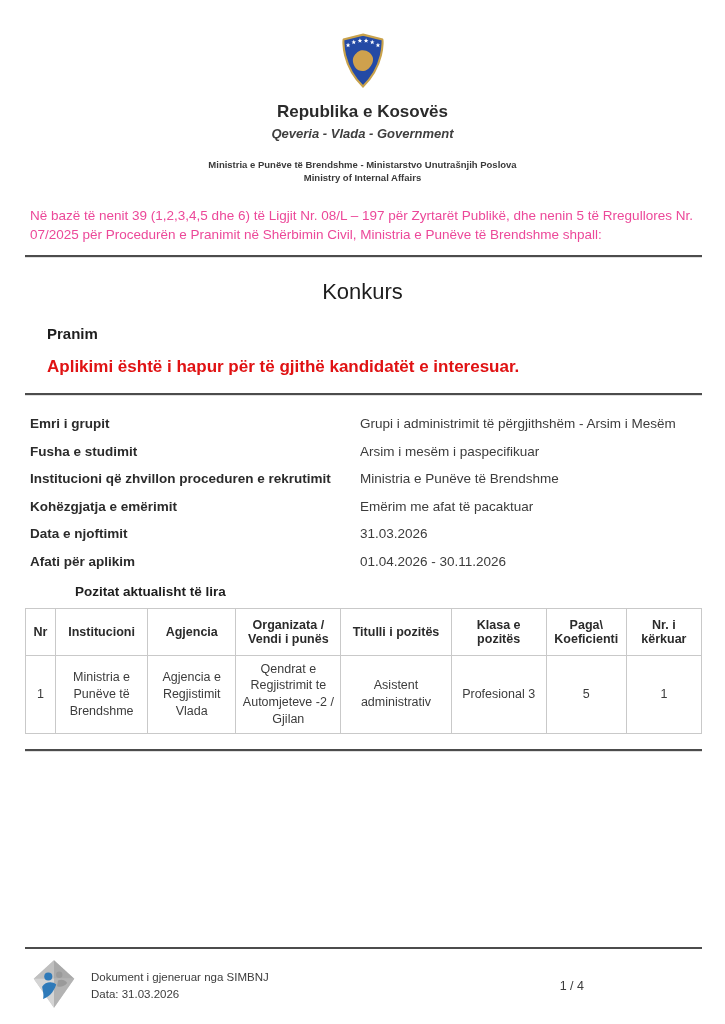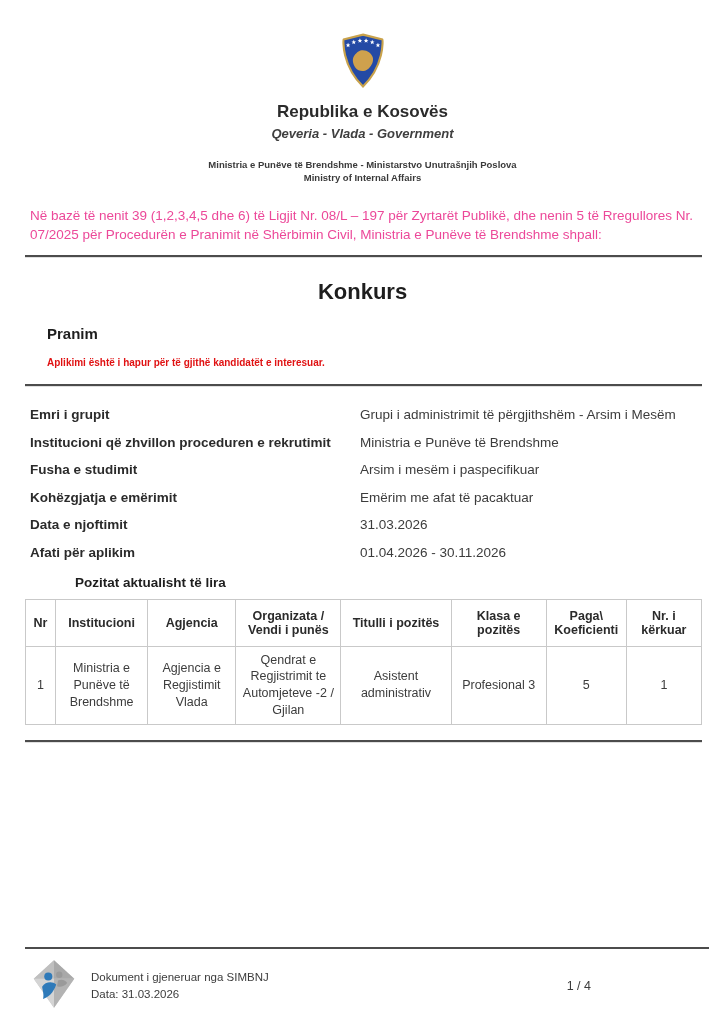--- a/index.html
+++ b/index.html
@@ -28,23 +28,23 @@
   }
   .rule {
     height:2px; background:#4c4c4c;
     margin-left:25px; margin-right:23px;
     border-bottom:1px solid #e0e0e0;
   }
   .rule-1 { margin-top:11px; }
   .rule-2 { margin-top:13px; }
   .rule-3 { margin-top:15px; }
   
-  .konkurs { text-align:center; font-size:22px; font-weight:bold; color:#1e1e1e; margin-top:21px; }
+  .konkurs { text-align:center; font-size:22px; font-weight:normal; color:#1e1e1e; margin-top:21px; }
   .pranim  { margin:20px 0 0 47px; font-size:15px; font-weight:bold; color:#1e1e1e; }
-  .notice  { margin:15px 0 16px 47px; font-size:10px; font-weight:bold; }
+  .notice  { margin:15px 0 16px 47px; font-size:17px; font-weight:bold; }
   
   .details { margin:21px 30px 0 30px; }
   .detail-row { display:flex; align-items:flex-start; margin-bottom:13.5px; line-height:14px; }
   .detail-label { width:330px; font-size:13.5px; font-weight:bold; color:#2b2b2b; }
   .detail-value { flex:1; font-size:13.5px; color:#3c3c3c; }
   
   .positions-heading { margin:15px 0 0 35px; font-size:13.5px; font-weight:bold; color:#1e1e1e;padding-left:40px; }
   table.positions {
     margin:9px 25px 0 25px;
     width:677px;
@@ -58,21 +58,21 @@
     text-align:center; vertical-align:middle;
     padding:5px 4px;
     overflow-wrap:break-word;
   }
   table.positions th { font-weight:bold; color:#2b2b2b; height:36px; }
   table.positions td { height:58px; line-height:1.35; }
   .c0{width:30px}.c1{width:92px}.c2{width:88px}.c3{width:105px}
   .c4{width:110px}.c5{width:95px}.c6{width:80px}.c7{width:75px}
   
   .footer {
-    position:absolute; left:25px; right:16px; top:947px;
+    position:absolute; left:25px; right:23px; top:947px;
     border-top:2px solid #4c4c4c;
     padding-top:9px;
     display:flex; align-items:center;
   }
   .footer-logo { margin-left:7px; flex:0 0 auto; }
   .footer-text { margin-left:15px; font-size:11.5px; line-height:1.5; color:#3c3c3c; }
   .page-number { margin-left:auto; margin-right:118px; font-size:12.5px; color:#3c3c3c; }
 </style>
 </head>
 <body>
@@ -108,26 +108,26 @@
   <div class="pranim">Pranim</div>
   <div class="notice" style="color: rgb(224, 18, 19);">Aplikimi është i hapur për të gjithë kandidatët e interesuar.</div>
   <div class="rule rule-2"></div>
 
   <div class="details">
     <div class="detail-row">
       <div class="detail-label">Emri i grupit</div>
       <div class="detail-value">Grupi i administrimit të përgjithshëm - Arsim i Mesëm</div>
     </div>
     <div class="detail-row">
+      <div class="detail-label">Fusha e studimit</div>
+      <div class="detail-value">Arsim i mesëm i paspecifikuar</div>
+    </div>
+    <div class="detail-row">
       <div class="detail-label">Institucioni që zhvillon proceduren e rekrutimit</div>
       <div class="detail-value">Ministria e Punëve të Brendshme</div>
-    </div>
-    <div class="detail-row">
-      <div class="detail-label">Fusha e studimit</div>
-      <div class="detail-value">Arsim i mesëm i paspecifikuar</div>
     </div>
     <div class="detail-row">
       <div class="detail-label">Kohëzgjatja e emërimit</div>
       <div class="detail-value">Emërim me afat të pacaktuar</div>
     </div>
     <div class="detail-row">
       <div class="detail-label">Data e njoftimit</div>
       <div class="detail-value">31.03.2026</div>
     </div>
     <div class="detail-row">

